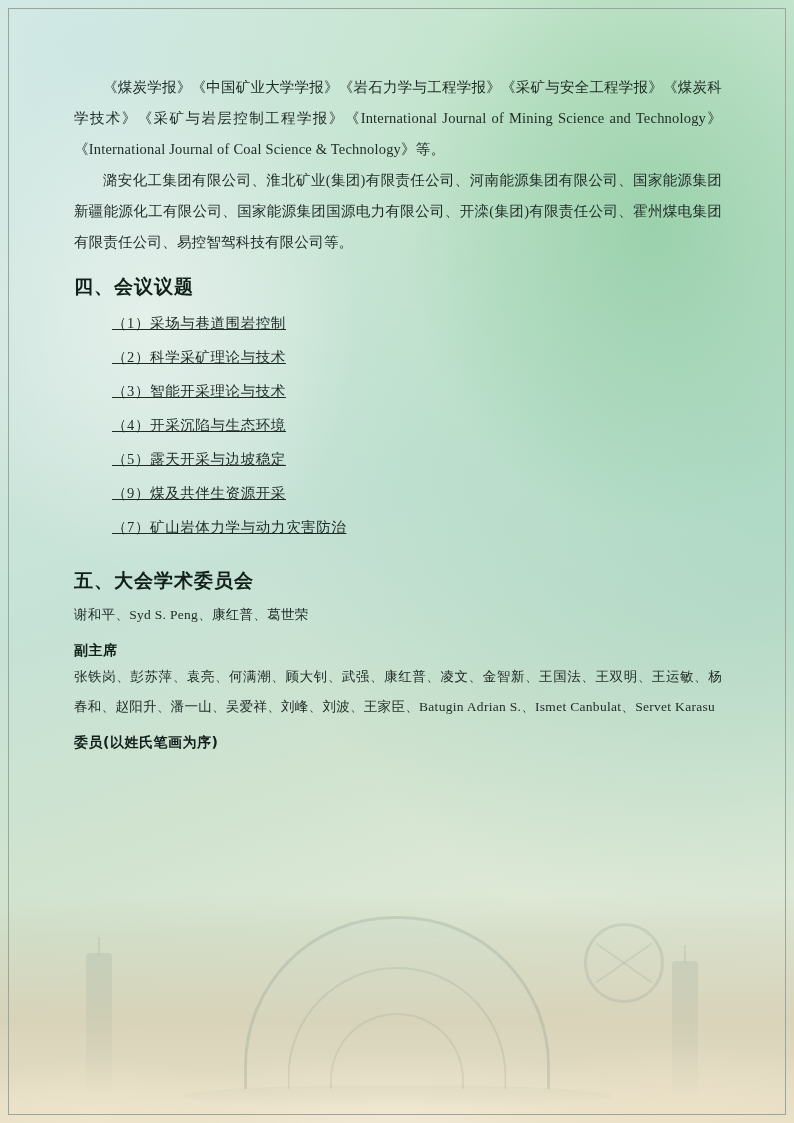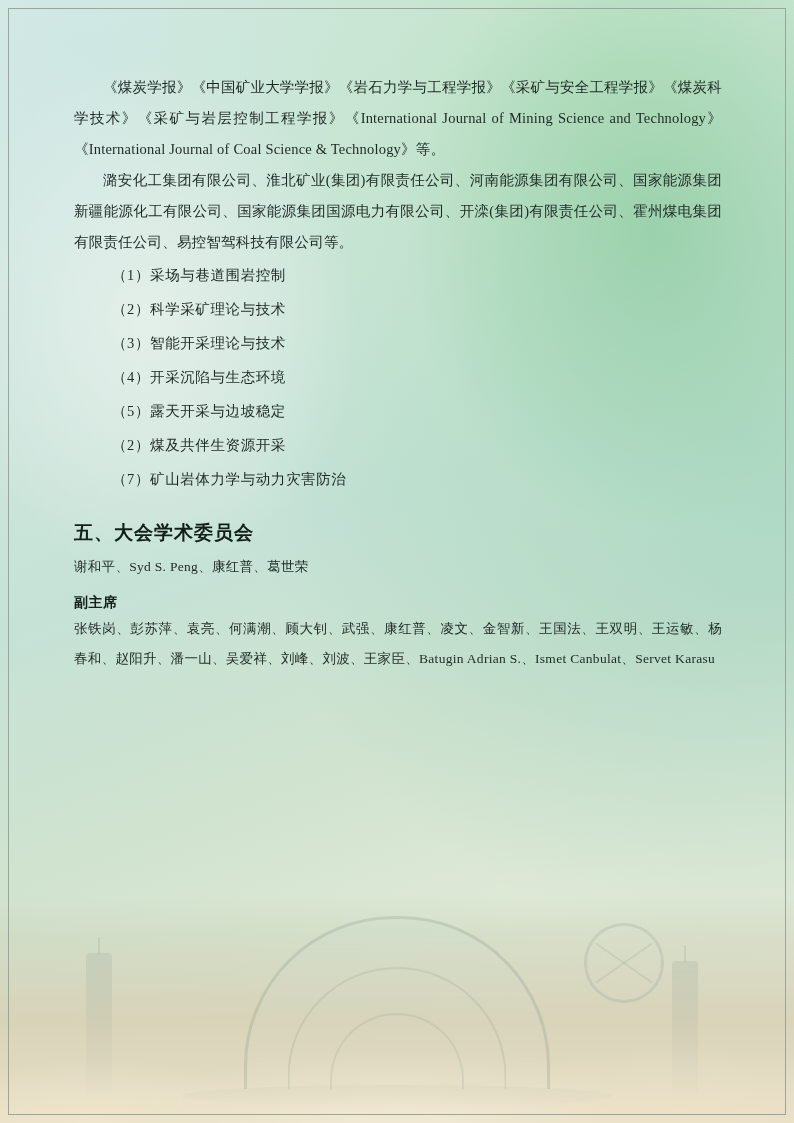--- a/index.html
+++ b/index.html
@@ -170,20 +170,21 @@
     font-weight: bold;
     font-size: 19px;
     letter-spacing: 1px;
     margin: 16px 0 6px 0;
     color: #12201a;
   }
   .topic-list {
     margin: 0;
     padding: 0;
     list-style: none;
+    text-decoration: underline;
   }
   .topic-list li {
     font-size: 14.5px;
     line-height: 34px;
     padding-left: 38px;
     letter-spacing: 0.6px;
   }
   h3.sub {
     font-family: "DejaVu Sans", "Liberation Sans", sans-serif;
     font-weight: bold;
@@ -220,35 +221,37 @@
   <div class="wheel"></div>
 
   <div class="page-frame"></div>
 
   <div class="content">
 
     <p class="body indent">《煤炭学报》《中国矿业大学学报》《岩石力学与工程学报》《采矿与安全工程学报》《煤炭科学技术》《采矿与岩层控制工程学报》《International Journal of Mining Science and Technology》《International Journal of Coal Science &amp; Technology》等。</p>
 
     <p class="body indent">潞安化工集团有限公司、淮北矿业(集团)有限责任公司、河南能源集团有限公司、国家能源集团新疆能源化工有限公司、国家能源集团国源电力有限公司、开滦(集团)有限责任公司、霍州煤电集团有限责任公司、易控智驾科技有限公司等。</p>
 
+    <h2 class="section">四、会议议题</h2>
 
     <ul class="topic-list">
       <li>（1）采场与巷道围岩控制</li>
       <li>（2）科学采矿理论与技术</li>
       <li>（3）智能开采理论与技术</li>
       <li>（4）开采沉陷与生态环境</li>
       <li>（5）露天开采与边坡稳定</li>
-      <li>（2）煤及共伴生资源开采</li>
+      <li>（9）煤及共伴生资源开采</li>
       <li>（7）矿山岩体力学与动力灾害防治</li>
     </ul>
 
     <div class="spacer-8"></div>
 
     <h2 class="section">五、大会学术委员会</h2>
 
     <p class="names">谢和平、Syd S. Peng、康红普、葛世荣</p>
 
     <h3 class="sub">副主席</h3>
     <p class="names">张铁岗、彭苏萍、袁亮、何满潮、顾大钊、武强、康红普、凌文、金智新、王国法、王双明、王运敏、杨春和、赵阳升、潘一山、吴爱祥、刘峰、刘波、王家臣、Batugin Adrian S.、Ismet Canbulat、Servet Karasu</p>
 
+    <h3 class="sub">委员(以姓氏笔画为序)</h3>
 
   </div>
 </div>
 
 </body></html>

